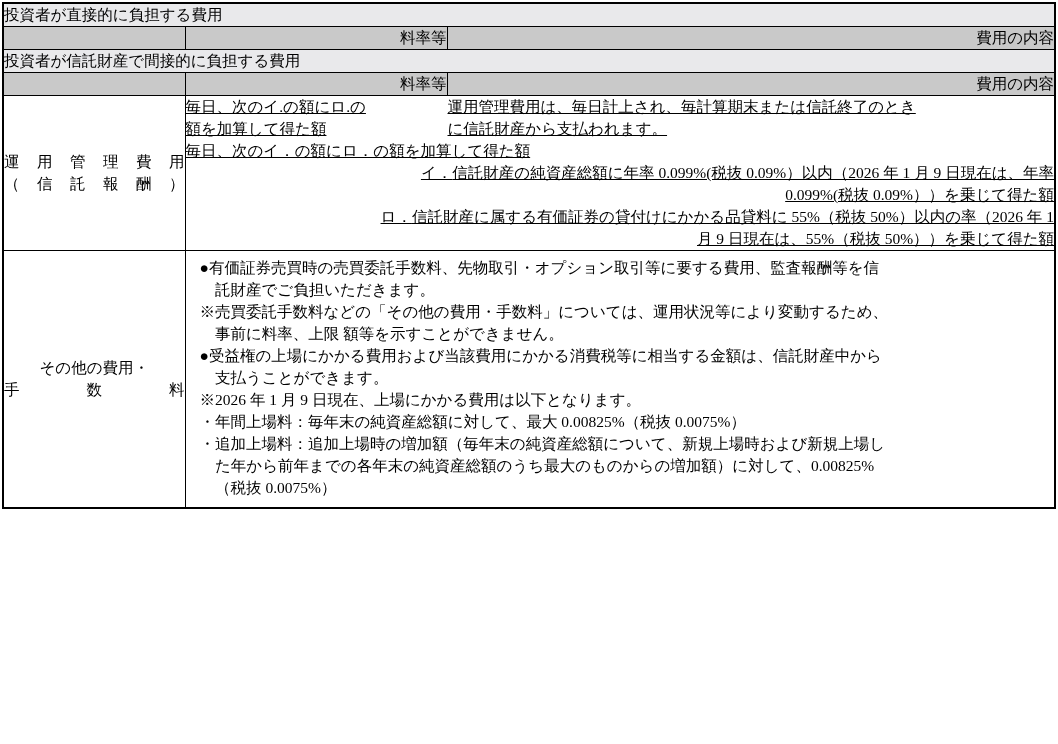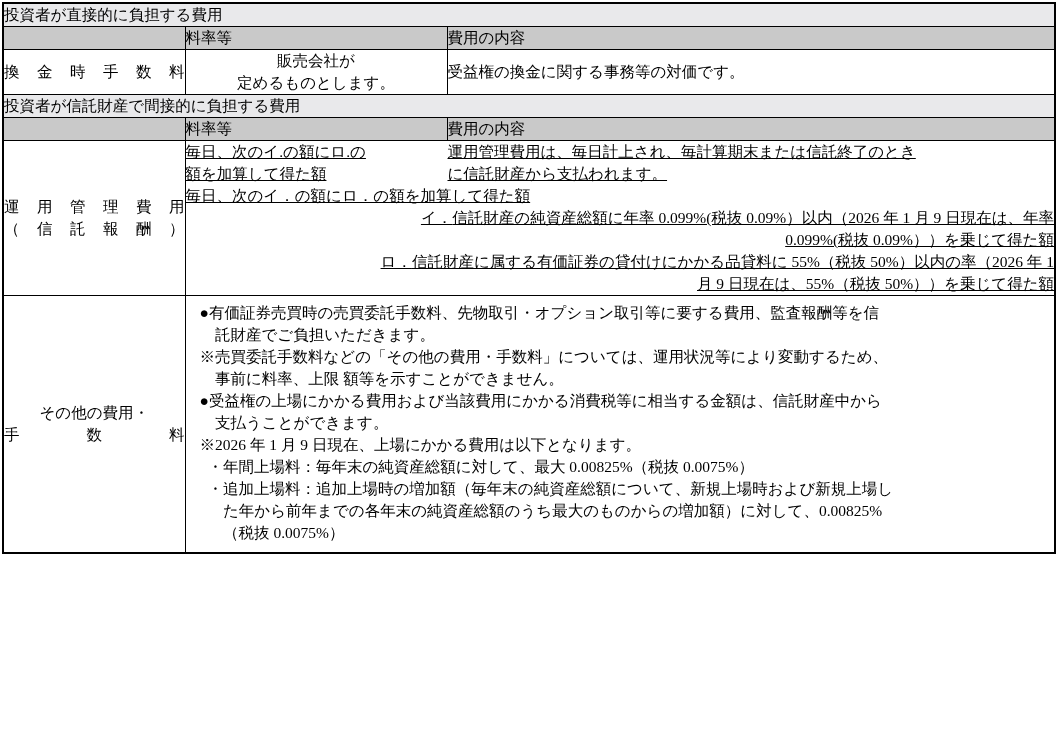--- a/index.html
+++ b/index.html
@@ -49,21 +49,21 @@
     padding: 3px 8px 4px 10px;
     font-size: 15.5px;
     border-left: 2px solid #000 !important;
     border-right: 2px solid #000 !important;
   }
   .banner-top { border-top: 2px solid #000 !important; }
 
   
   .hdr {
     background: #c9c9c9;
-    text-align: left;
+    text-align: right;
     padding: 4px 0 5px;
     font-size: 15.5px;
     height: 22px;
   }
   .hdr-blank { background: #c9c9c9; }
 
   
   .label-cell {
     text-align: center;
     padding: 6px 12px;
@@ -135,21 +135,20 @@
   }
   .hang-note {
     display: block;
     padding-left: 1.0em;
     text-indent: -1.0em;
   }
   .hang-dot {
     display: block;
     padding-left: 1.0em;
     text-indent: -1.0em;
-    margin-left: 8px;
   }
   .tight { line-height: 1.40; }
 </style>
 </head>
 <body>
 
 <div class="sheet">
 
   <table class="fee-table">
     <colgroup>
@@ -164,32 +163,20 @@
       </tr>
 
       <tr>
         <td class="hdr hdr-blank"></td>
         <td class="hdr">料率等</td>
         <td class="hdr">費用の内容</td>
       </tr>
 
 
 
-      <tr>
-        <td class="label-cell">
-          <span class="spread">換金時手数料</span>
-        </td>
-        <td class="rate-cell">
-          <span class="ln">販売会社が</span>
-          <span class="ln">定めるものとします。</span>
-        </td>
-        <td class="desc-cell desc-mid">
-          <span class="ln">受益権の換金に関する事務等の対価です。</span>
-        </td>
-      </tr>
 
       <tr>
         <td class="banner" colspan="3">投資者が信託財産で間接的に負担する費用</td>
       </tr>
 
       <tr>
         <td class="hdr hdr-blank"></td>
         <td class="hdr">料率等</td>
         <td class="hdr">費用の内容</td>
       </tr>

